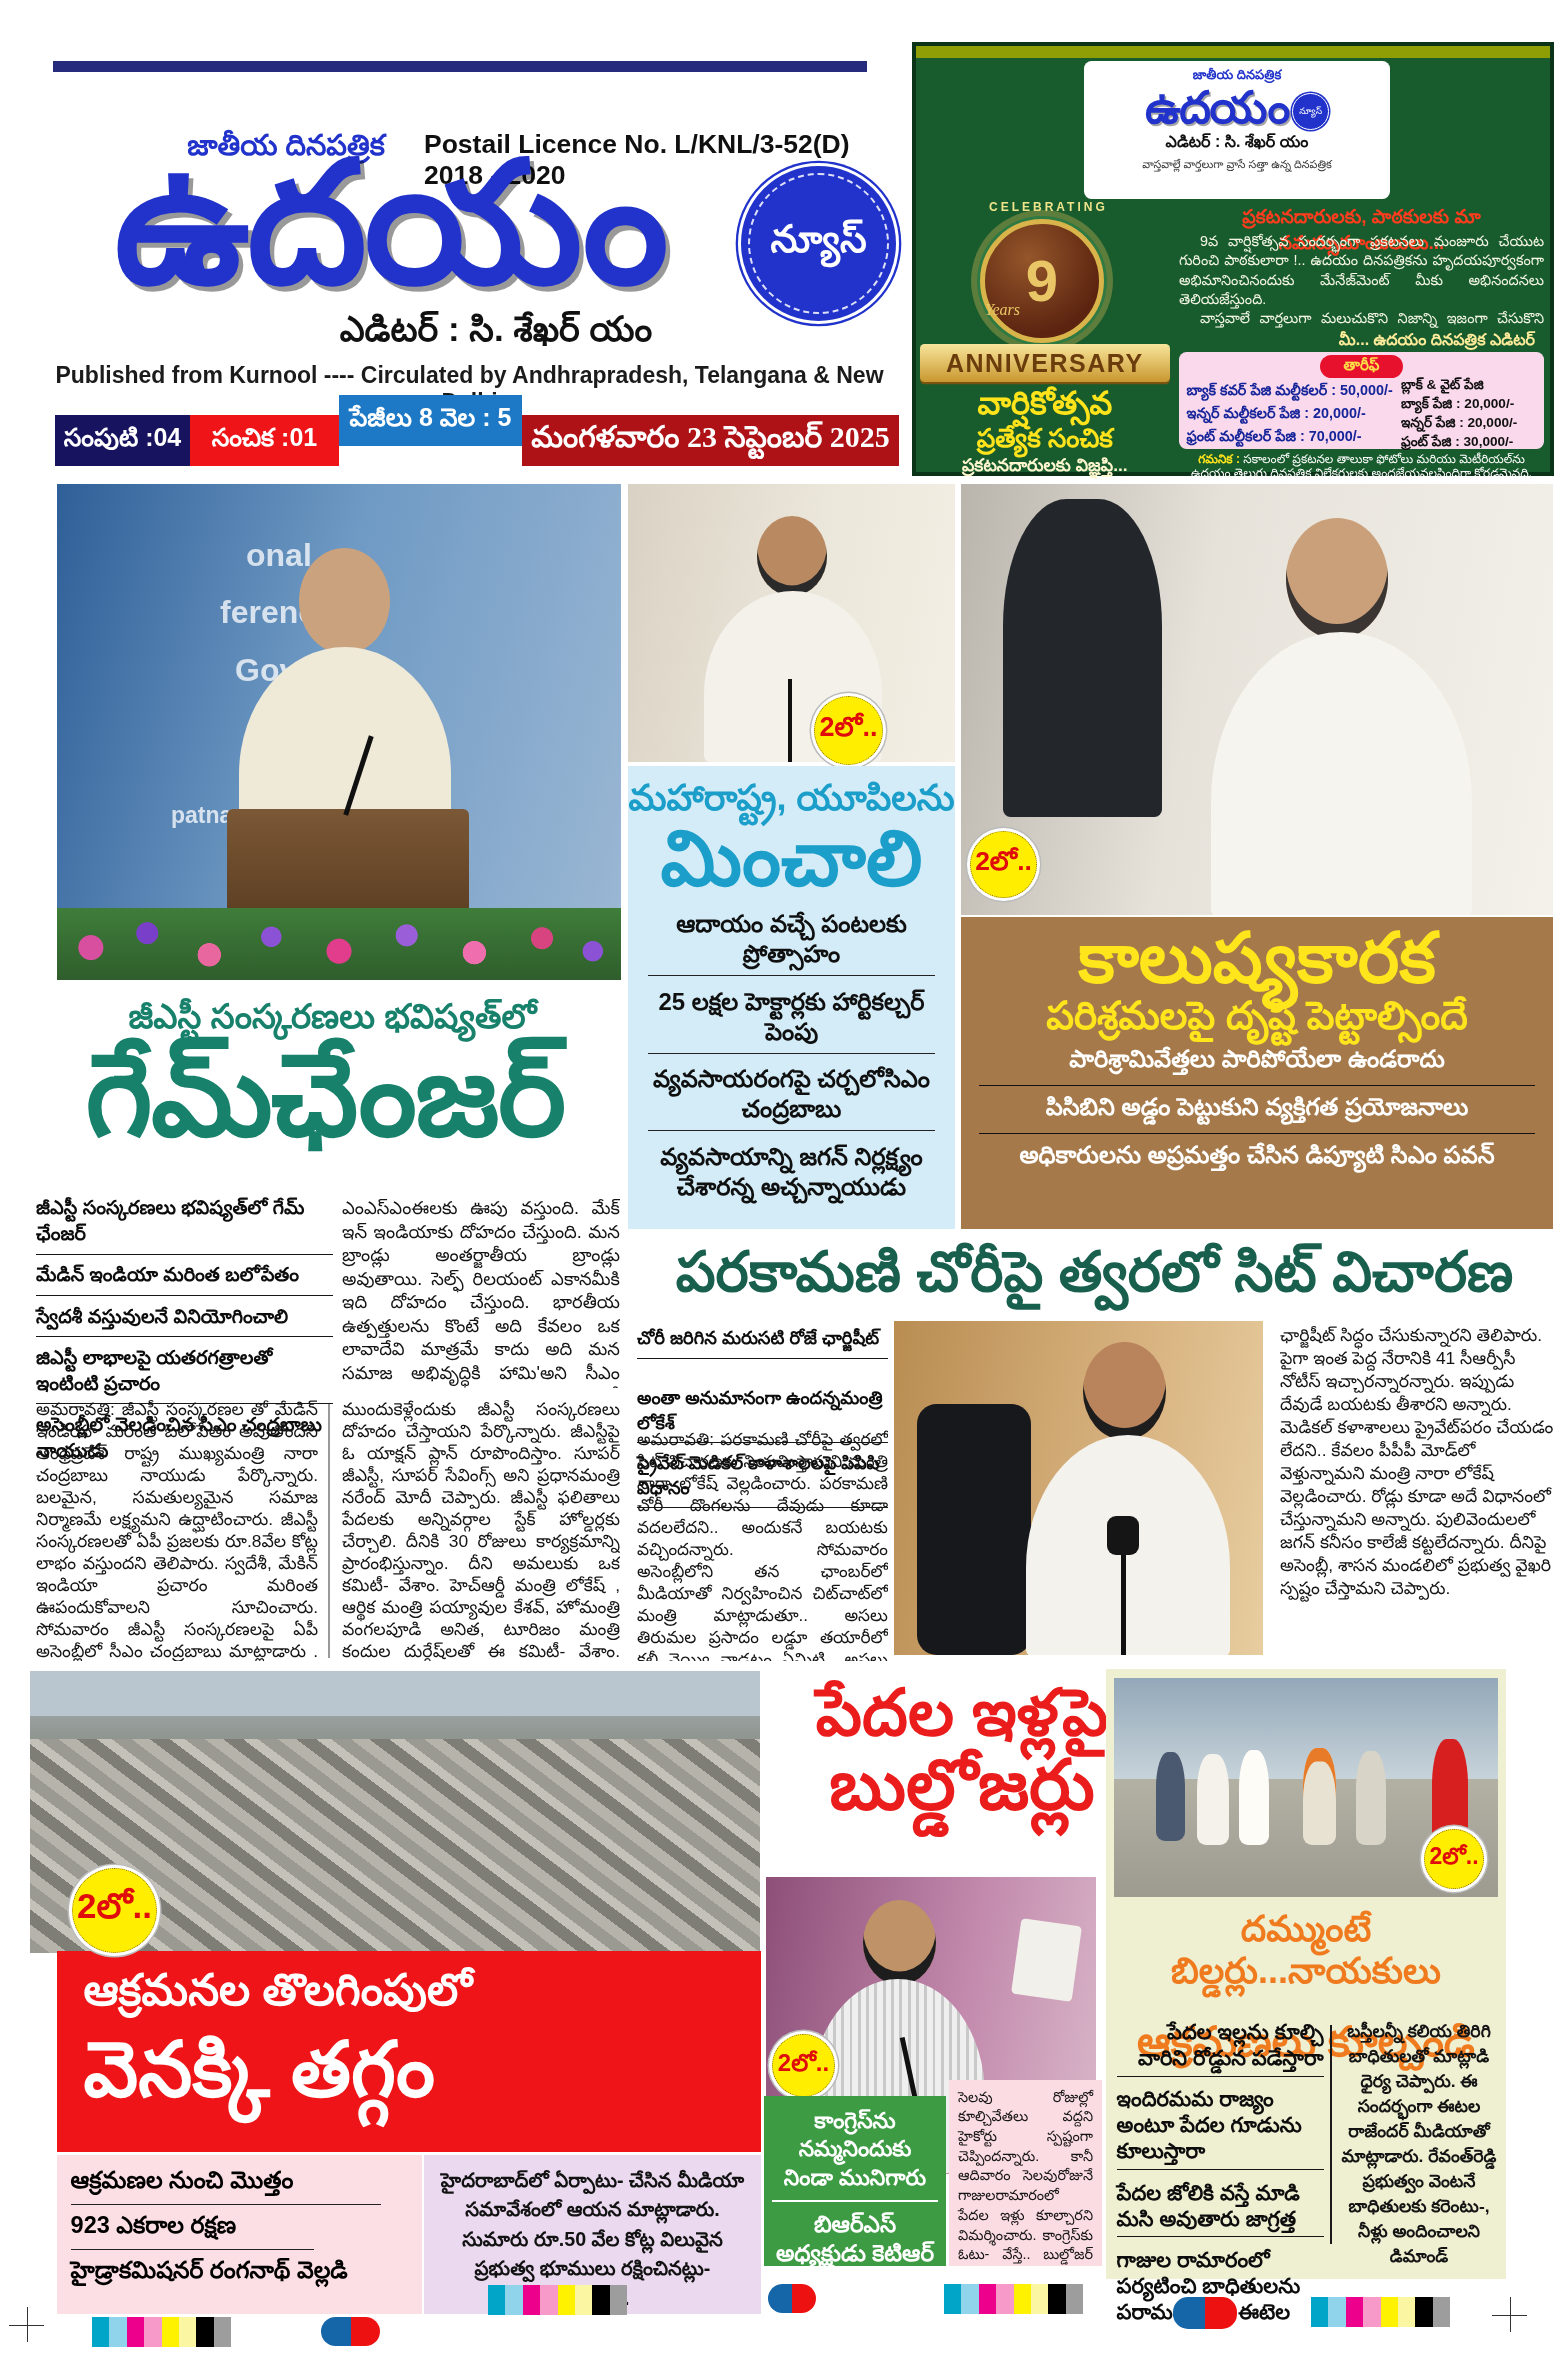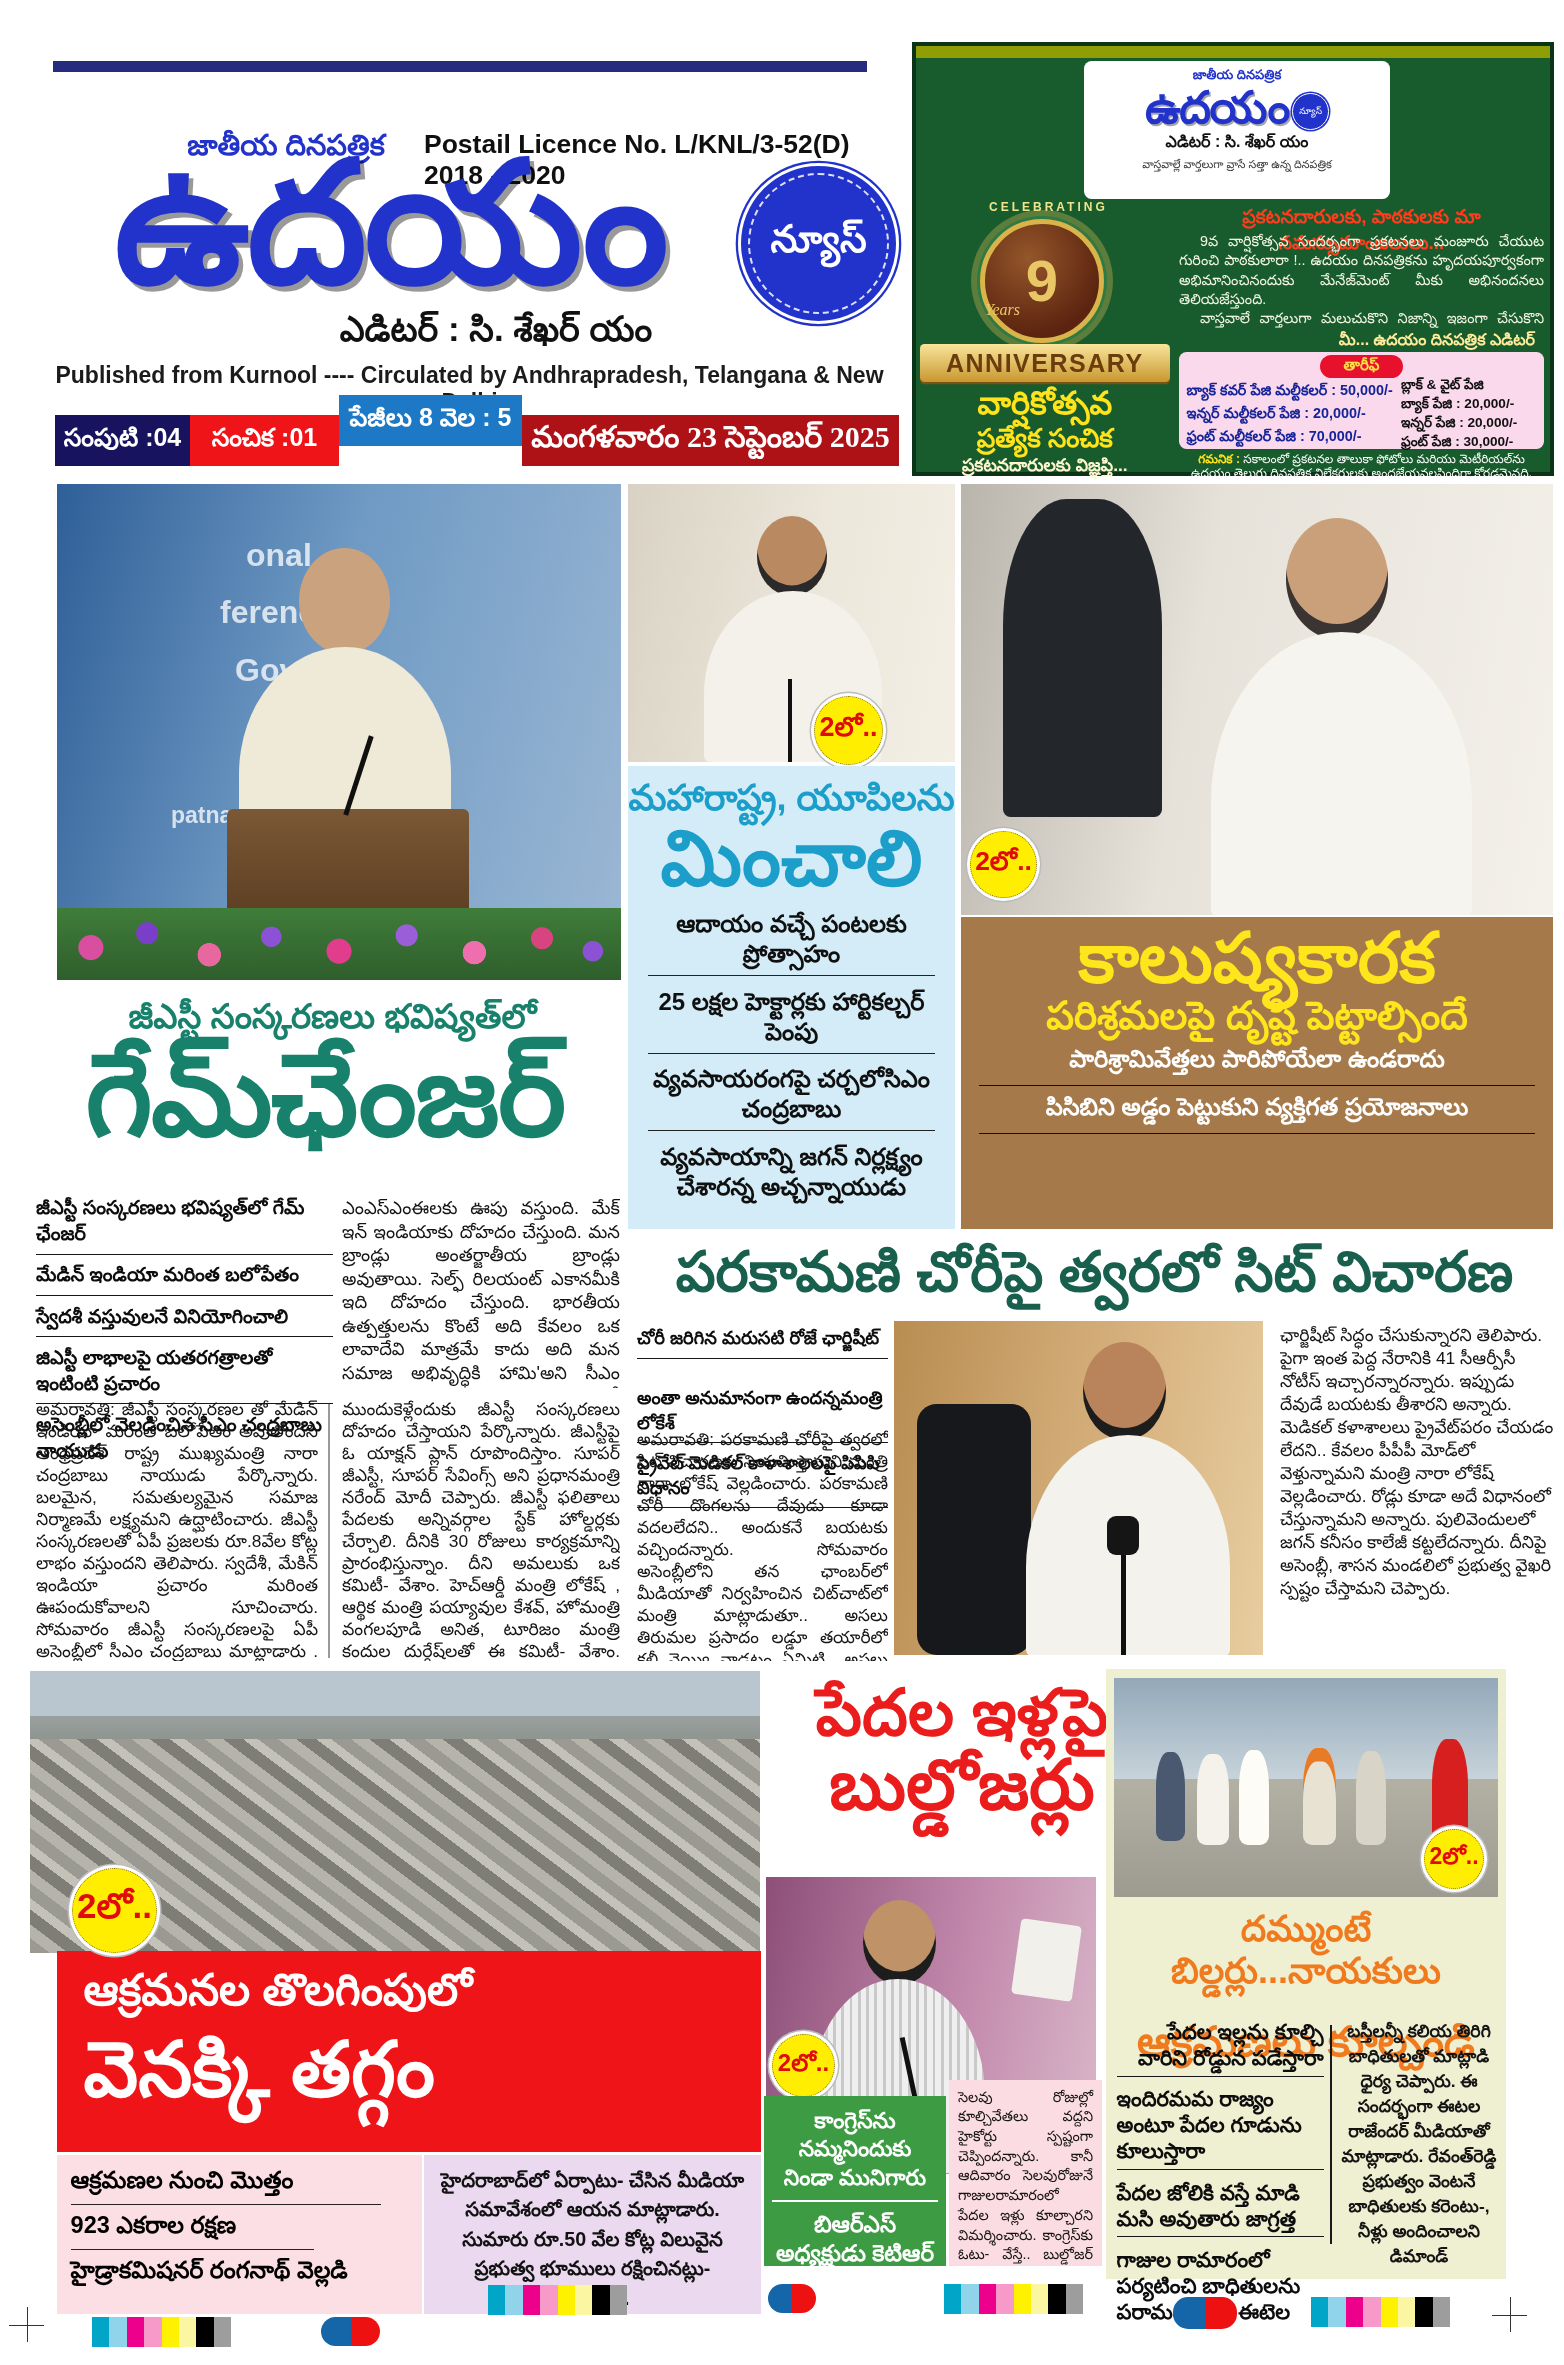--- a/index.html
+++ b/index.html
@@ -205,20 +205,21 @@
     <div class="bluesub u" style="font-size:24px;line-height:30px;">25 లక్షల హెక్టార్లకు హార్టికల్చర్ పెంపు</div>
     <div class="bluesub u" style="font-size:24px;line-height:30px;">వ్యవసాయరంగపై చర్చలోసిఎం చంద్రబాబు</div>
     <div class="bluesub" style="font-size:24px;line-height:30px;">వ్యవసాయాన్ని జగన్ నిర్లక్ష్యం చేశారన్న అచ్చన్నాయుడు</div>
   </div>
 
   <div class="abs brownbox ctr" style="left:961px;top:917px;width:592px;height:312px;padding-top:4.5px;box-sizing:border-box;">
     <div class="w900 yel" style="font-size:70px;line-height:1.05;">కాలుష్యకారక</div>
     <div class="bold yel" style="font-size:39px;line-height:1.1;">పరిశ్రమలపై దృష్టి పెట్టాల్సిందే</div>
     <div class="whiteln u" style="font-size:24px;">పారిశ్రామివేత్తలు పారిపోయేలా ఉండరాదు</div>
     <div class="whiteln u" style="font-size:24px;">పిసిబిని అడ్డం పెట్టుకుని వ్యక్తిగత ప్రయోజనాలు</div>
+    <div class="whiteln" style="font-size:24px;">అధికారులను అప్రమత్తం చేసిన డిప్యూటి సిఎం పవన్</div>
   </div>
 
   <div class="abs ctr bold teal" style="left:45px;top:997px;width:575px;font-size:34px;">జీఎస్టీ సంస్కరణలు భవిష్యత్‌లో</div>
   <div class="abs ctr w900 teal" style="left:30px;top:1035px;width:590px;font-size:115px;line-height:1.05;letter-spacing:-1.5px;">గేమ్‌ఛేంజర్</div>
   <div class="abs" style="left:36px;top:1197px;width:297px;">
     <div class="subhead" style="font-size:19.3px;">జీఎస్టీ సంస్కరణలు భవిష్యత్‌లో గేమ్ ఛేంజర్</div>
     <div class="subhead" style="font-size:19.3px;">మేడిన్ ఇండియా మరింత బలోపేతం</div>
     <div class="subhead" style="font-size:19.3px;">స్వేదశీ వస్తువులనే వినియోగించాలి</div>
     <div class="subhead" style="font-size:19.3px;">జిఎస్టీ లాభాలపై యతరగత్రాలతో ఇంటింటి ప్రచారం</div>
     <div class="subhead nob" style="font-size:19.3px;">అసెంబ్లీలో వెలడించిన సిఎం చంద్రబాబు నాయుడు</div>

